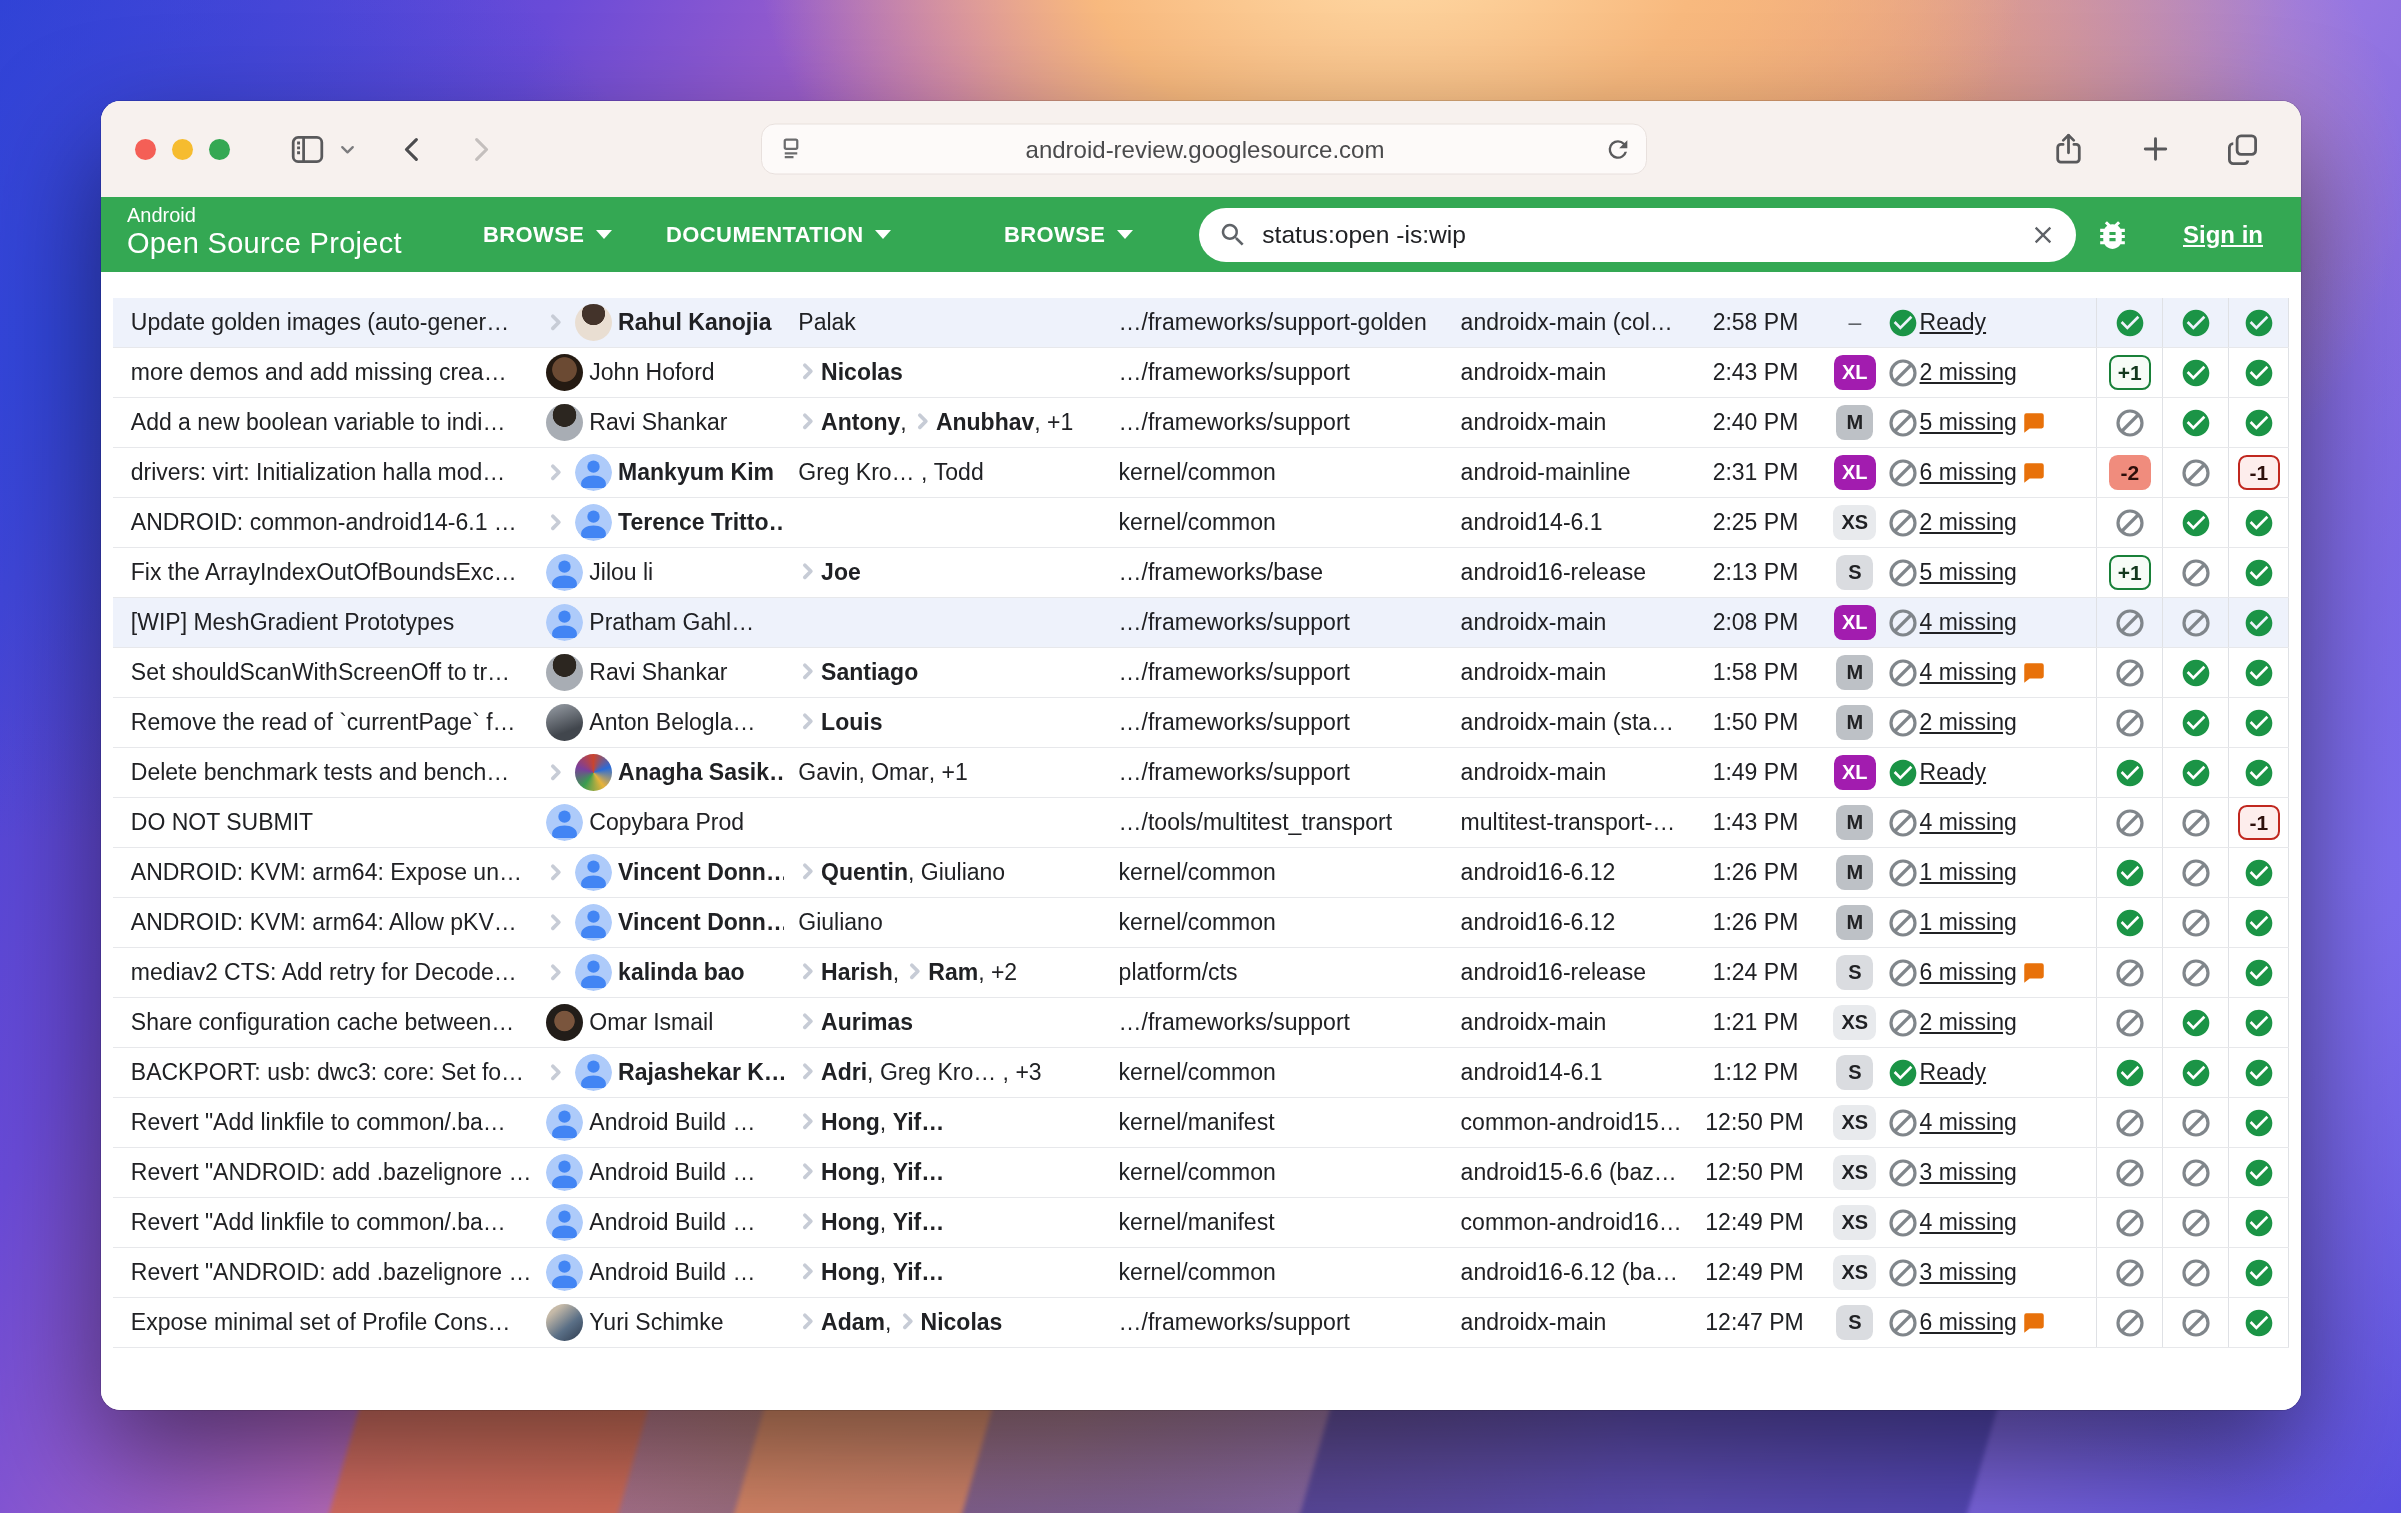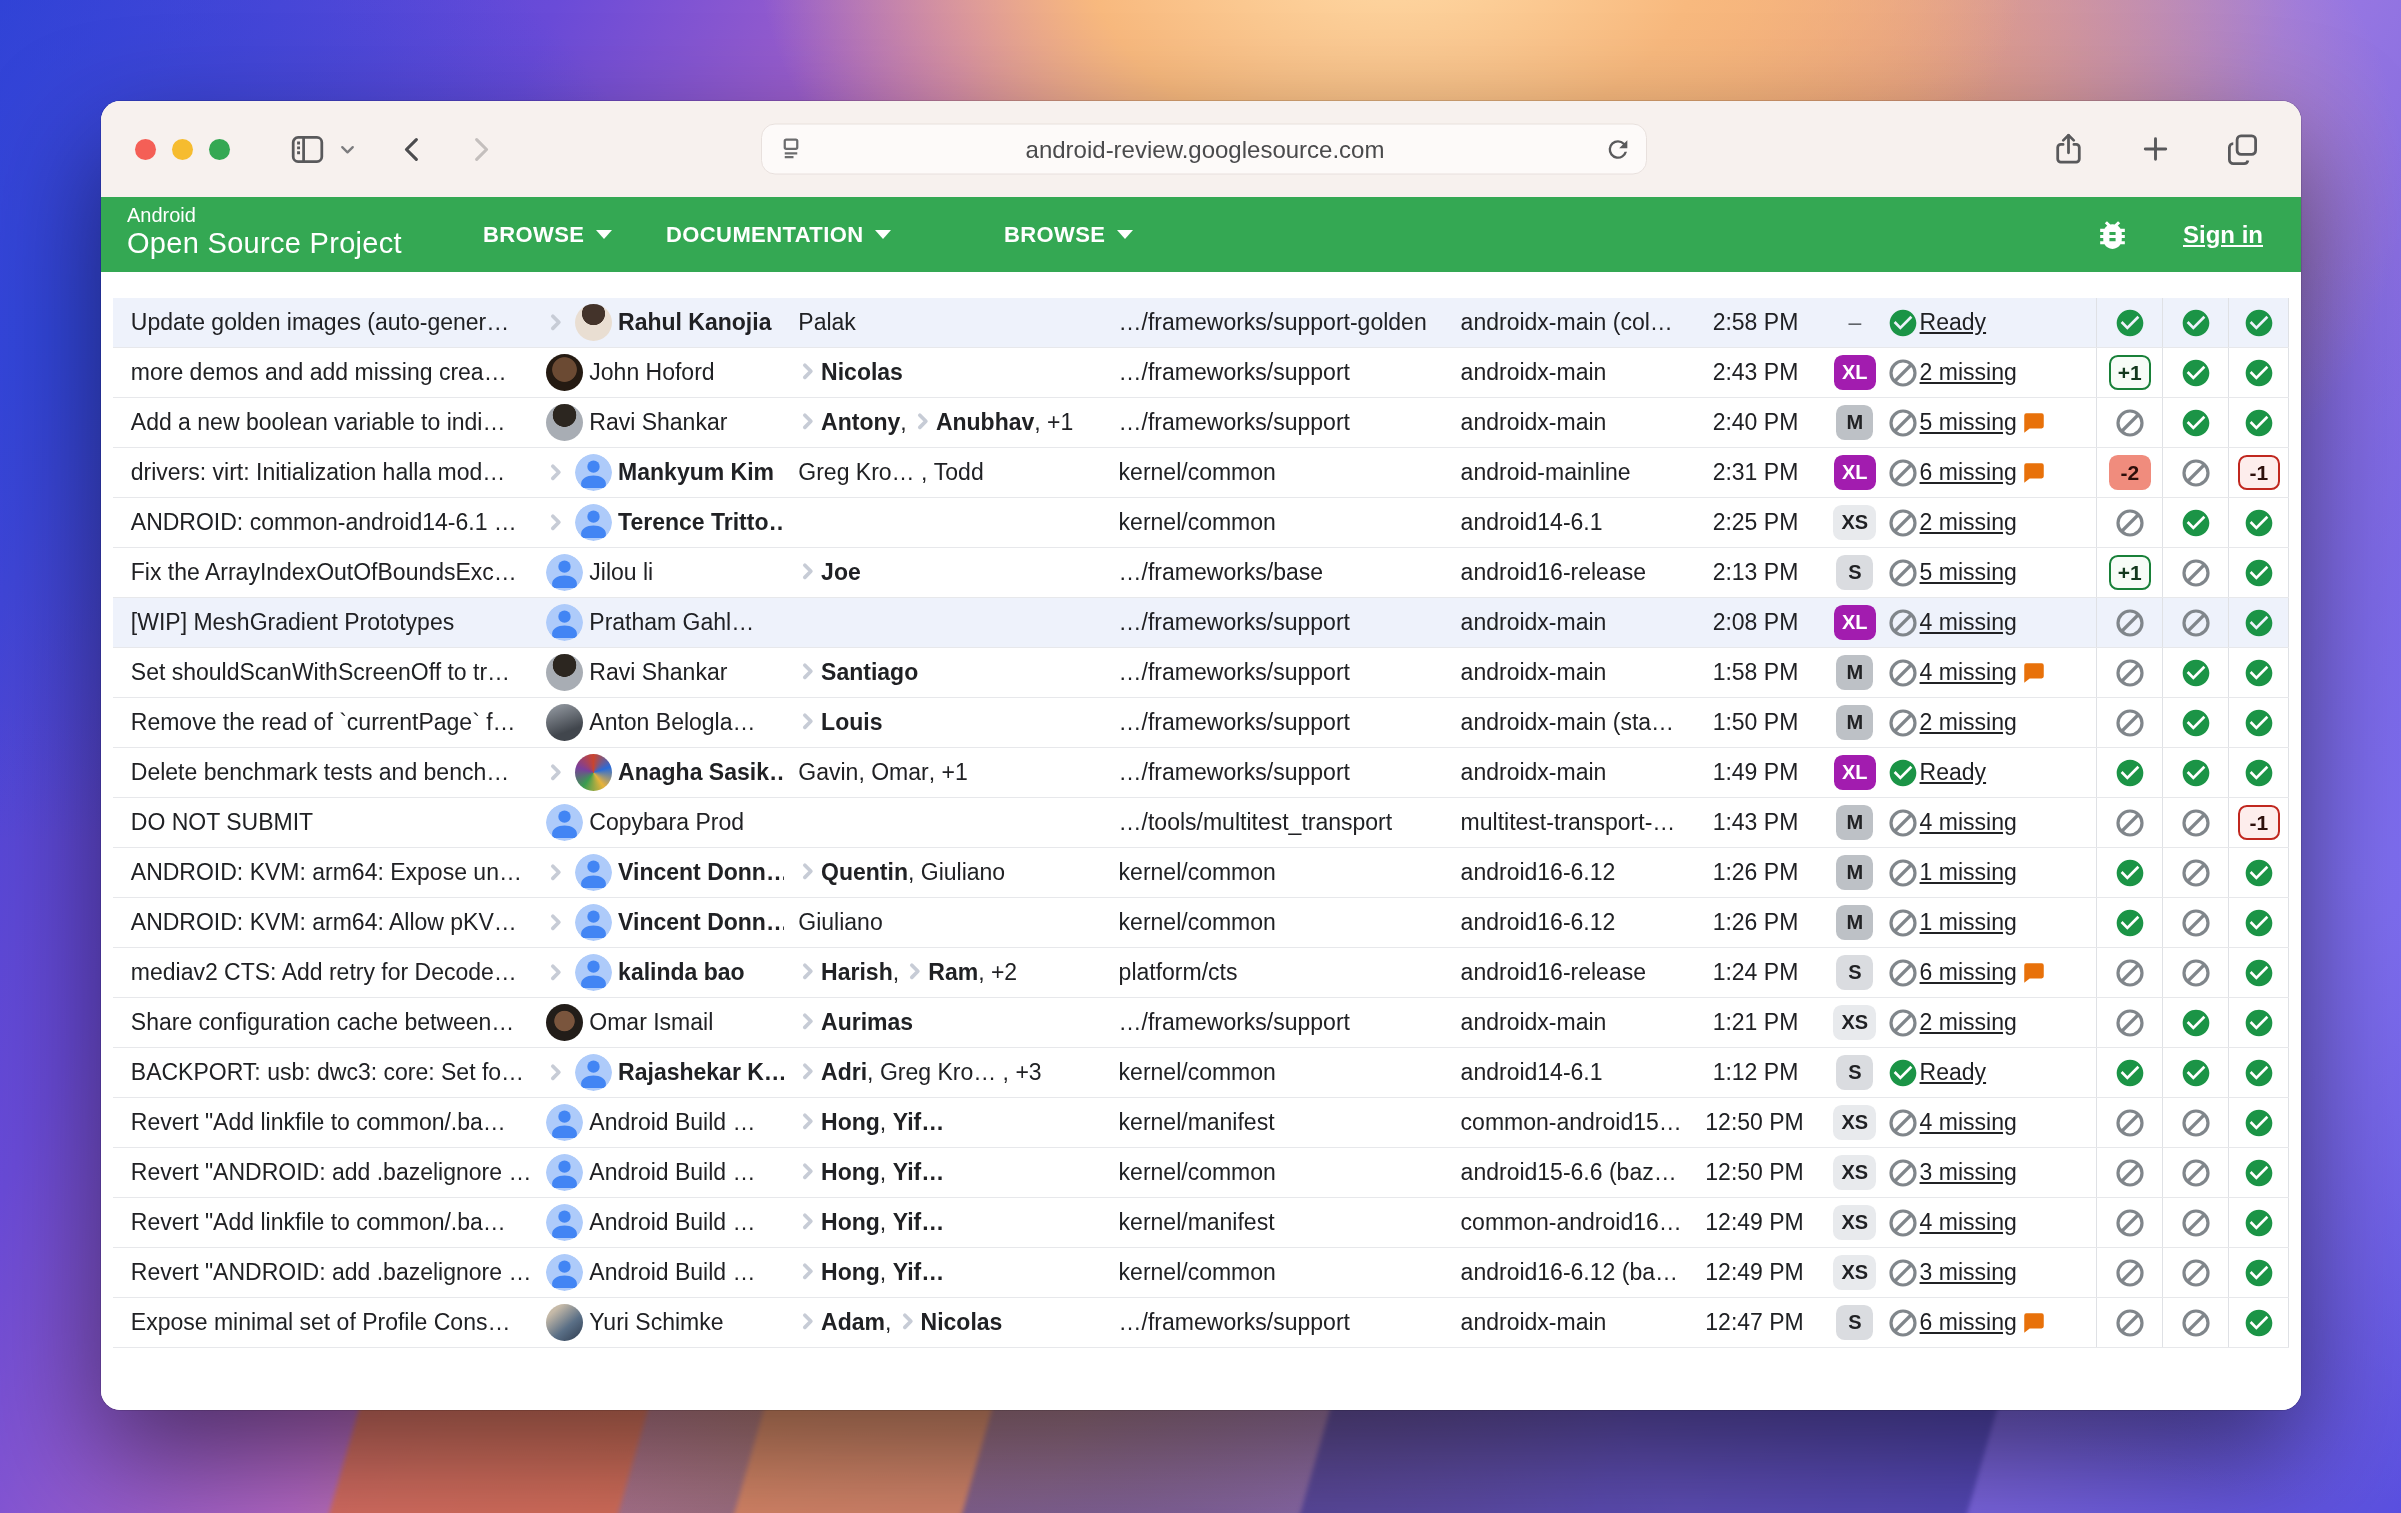--- a/index.html
+++ b/index.html
@@ -202,20 +202,33 @@
         <span class="caret"></span>
     </div>
     <div class="menu-item m-docs">
       <span>DOCUMENTATION</span>
         <span class="caret"></span>
     </div>
     <div class="menu-item m-browse">
       <span>BROWSE</span>
         <span class="caret"></span>
     </div>
+    <div class="searchbar">
+      <span class="tb-icon s-icon">
+        <svg width="30" height="30" viewBox="0 0 24 24" fill="#5f6368">
+            <path d="M15.5 14h-.79l-.28-.27a6.5 6.5 0 1 0-.7.7l.27.28v.79l5 4.99L20.49 19l-4.99-5zm-6 0A4.5 4.5 0 1 1 14 9.5 4.5 4.5 0 0 1 9.5 14z"></path>
+          </svg>
+      </span>
+      <input value="status:open -is:wip" style="">
+      <span class="tb-icon x-icon">
+        <svg width="28" height="28" viewBox="0 0 24 24" fill="#5f6368">
+            <path d="M19 6.41 17.59 5 12 10.59 6.41 5 5 6.41 10.59 12 5 17.59 6.41 19 12 13.41 17.59 19 19 17.59 13.41 12z"></path>
+          </svg>
+      </span>
+    </div>
     <span class="tb-icon bug">
       <svg width="37" height="37" viewBox="0 0 24 24" fill="#fff">
           <path d="M20 8h-2.81a5.985 5.985 0 0 0-1.82-1.96L17 4.41 15.59 3l-2.17 2.17a6.002 6.002 0 0 0-2.83 0L8.41 3 7 4.41l1.62 1.63C7.88 6.55 7.26 7.22 6.81 8H4v2h2.09c-.05.33-.09.66-.09 1v1H4v2h2v1c0 .34.04.67.09 1H4v2h2.81c1.04 1.79 2.97 3 5.19 3s4.15-1.21 5.19-3H20v-2h-2.09c.05-.33.09-.66.09-1v-1h2v-2h-2v-1c0-.34-.04-.67-.09-1H20V8zm-6 8h-4v-2h4v2zm0-4h-4v-2h4v2z"></path>
         </svg>
     </span>
     <span class="signin">Sign in</span>
   </div>
 
   <div class="content">
     <div id="rows">

